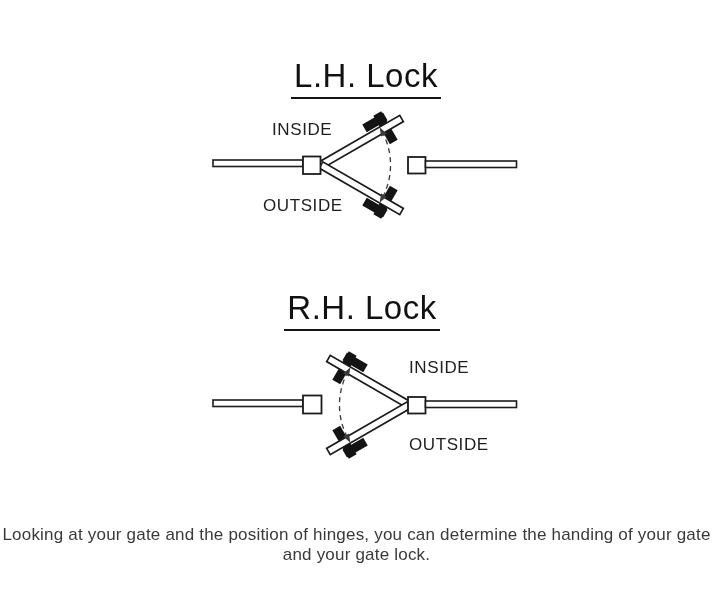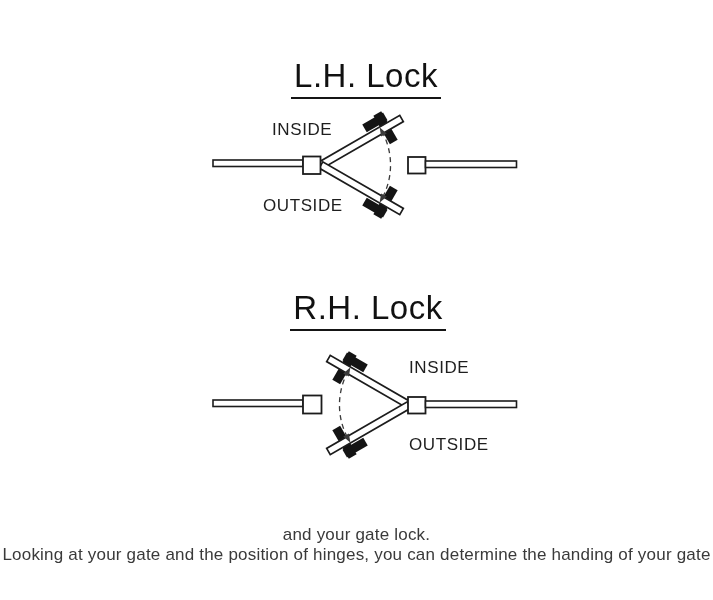--- a/index.html
+++ b/index.html
@@ -17,21 +17,21 @@
   .arrow{fill:#3a3a3a;}
   .diagram-title{
     position:absolute;text-align:center;font-size:33px;color:#111;
     letter-spacing:0.5px;white-space:nowrap;
   }
   .diagram-title .underline{border-bottom:2px solid #151515;padding:0 3px 3px 3px;}
   .side-label{
     position:absolute;font-size:17px;color:#1e1e1e;letter-spacing:0.6px;white-space:nowrap;
   }
   .lh-title{left:286px;top:57px;width:160px;}
-  .rh-title{left:286px;top:289px;width:164px;}
+  .rh-title{left:280px;top:289px;width:164px;}
   .lh-inside{left:272px;top:120px;}
   .lh-outside{left:263px;top:196px;}
   .rh-inside{left:409px;top:358px;}
   .rh-outside{left:409px;top:435px;}
   .caption{
     position:absolute;left:0;right:0;top:525px;text-align:center;
     font-size:17px;line-height:20px;color:#3a3a3a;letter-spacing:0.2px;
   }
 </style>
 </head>
@@ -106,17 +106,17 @@
   <div class="diagram-title rh-title">
     <span class="underline">R.H. Lock</span>
   </div>
 
   <span class="side-label lh-inside">INSIDE</span>
   <span class="side-label lh-outside">OUTSIDE</span>
   <span class="side-label rh-inside">INSIDE</span>
   <span class="side-label rh-outside">OUTSIDE</span>
 
   <div class="caption">
+    <div>Looking at your gate and the position of hinges, you can determine the handing of your gate</div>
     <div>and your gate lock.</div>
-    <div>Looking at your gate and the position of hinges, you can determine the handing of your gate</div>
   </div>
 
 </div>
 
 </body></html>

